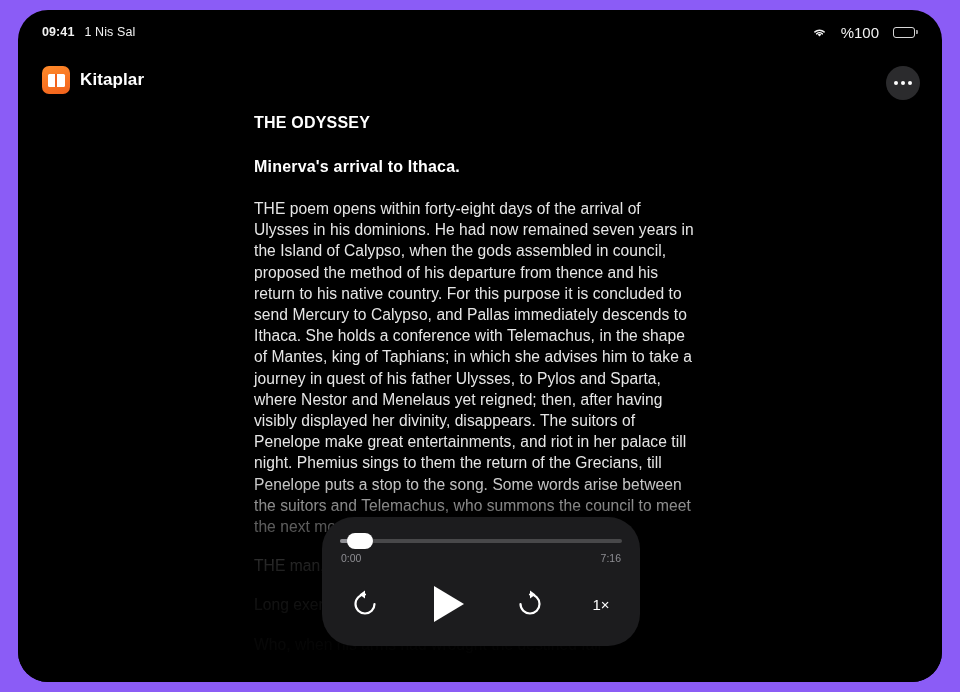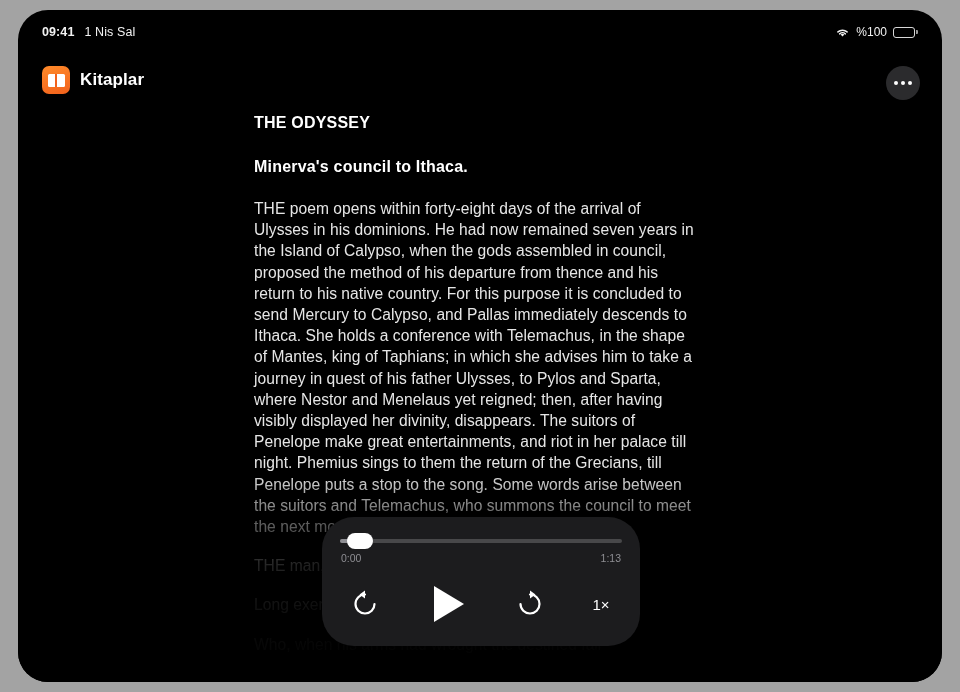--- a/index.html
+++ b/index.html
@@ -5,21 +5,21 @@
   * { box-sizing: border-box; margin: 0; padding: 0; }
   html, body {
     width: 960px; height: 692px;
     background: #ffffff;
     font-family: "Liberation Sans", sans-serif;
     overflow: hidden;
   }
   #screen {
     position: relative;
     width: 960px; height: 692px;
-    background: #a3a3a3;
+    background: #8b5cf6;
   }
   .device {
     position: absolute;
     left: 18px; top: 10px;
     width: 924px; height: 672px;
     background: #000000;
     border-radius: 30px;
     overflow: hidden;
   }
   
@@ -30,21 +30,21 @@
     display: flex;
     align-items: center;
     justify-content: space-between;
     padding: 10px 24px 0 24px;
     color: #f2f2f2;
     font-size: 12.5px;
   }
   .status-left { display: flex; align-items: center; gap: 10px; letter-spacing: .1px; }
   .status-left .time { font-weight: 600; }
   .status-left .date { font-weight: 400; }
-  .status-right { display: flex; align-items: center; gap: 6px; font-size: 12px; }
+  .status-right { display: flex; align-items: center; gap: 14px; font-size: 15px; }
   .wifi-icon { display: inline-block; width: 15px; height: 11px; position: relative; }
   .wifi-icon svg { display:block; }
   .battery {
     display: inline-flex; align-items: center; gap: 1px;
   }
   .battery-body {
     width: 22px; height: 11px;
     border: 1.3px solid #d8d8d8;
     border-radius: 3px;
     padding: 1.2px;
@@ -269,38 +269,38 @@
       <div class="more-button">
         <span></span>
         <span></span>
         <span></span>
       </div>
     </div>
 
     <div class="reader">
       <div class="reader-inner">
         <div class="heading">THE ODYSSEY</div>
-        <div class="heading h3">Minerva's council to Ithaca.</div>
+        <div class="heading h3">Minerva's arrival to Ithaca.</div>
         <p class="body-text">THE poem opens within forty-eight days of the arrival of Ulysses in his dominions. He had now remained seven years in the Island of Calypso, when the gods assembled in council, proposed the method of his departure from thence and his return to his native country. For this purpose it is concluded to send Mercury to Calypso, and Pallas immediately descends to Ithaca. She holds a conference with Telemachus, in the shape of Mantes, king of Taphians; in which she advises him to take a journey in quest of his father Ulysses, to Pylos and Sparta, where Nestor and Menelaus yet reigned; then, after having visibly displayed her divinity, disappears. The suitors of Penelope make great entertainments, and riot in her palace till night. Phemius sings to them the return of the Grecians, till Penelope puts a stop to the song. Some words arise between the suitors and Telemachus, who summons the council to meet the next morning.</p>
         <p class="body-text p2">THE man, for wisdom's various arts renown'd,</p>
         <p class="body-text p3">Long exercised in woes, O Muse! resound;</p>
         <p class="body-text p4">Who, when his arms had wrought the destined fall</p>
       </div>
       <div class="fade-mask"></div>
     </div>
 
     <div class="player">
       <div class="scrubber">
         <div class="track"></div>
         <div class="track-fill" style="width: 4%;"></div>
         <div class="knob" style="left: calc(4% - 4px);"></div>
       </div>
       <div class="times">
         <span>0:00</span>
-        <span>1:13</span>
+        <span>7:16</span>
       </div>
       <div class="controls">
         <button class="ctrl-btn skip">
           <svg width="36" height="36" viewBox="0 0 36 36">
             <path d="M18 8.5 A9.5 9.5 0 1 0 27.5 18" stroke="#ffffff" stroke-width="2.2" fill="none" stroke-linecap="round"></path>
             <polygon points="18,4.5 18,12.5 12.5,8.5" fill="#ffffff"></polygon>
           </svg>
         </button>
         <button class="ctrl-btn play">
           <span class="play-triangle"></span>

